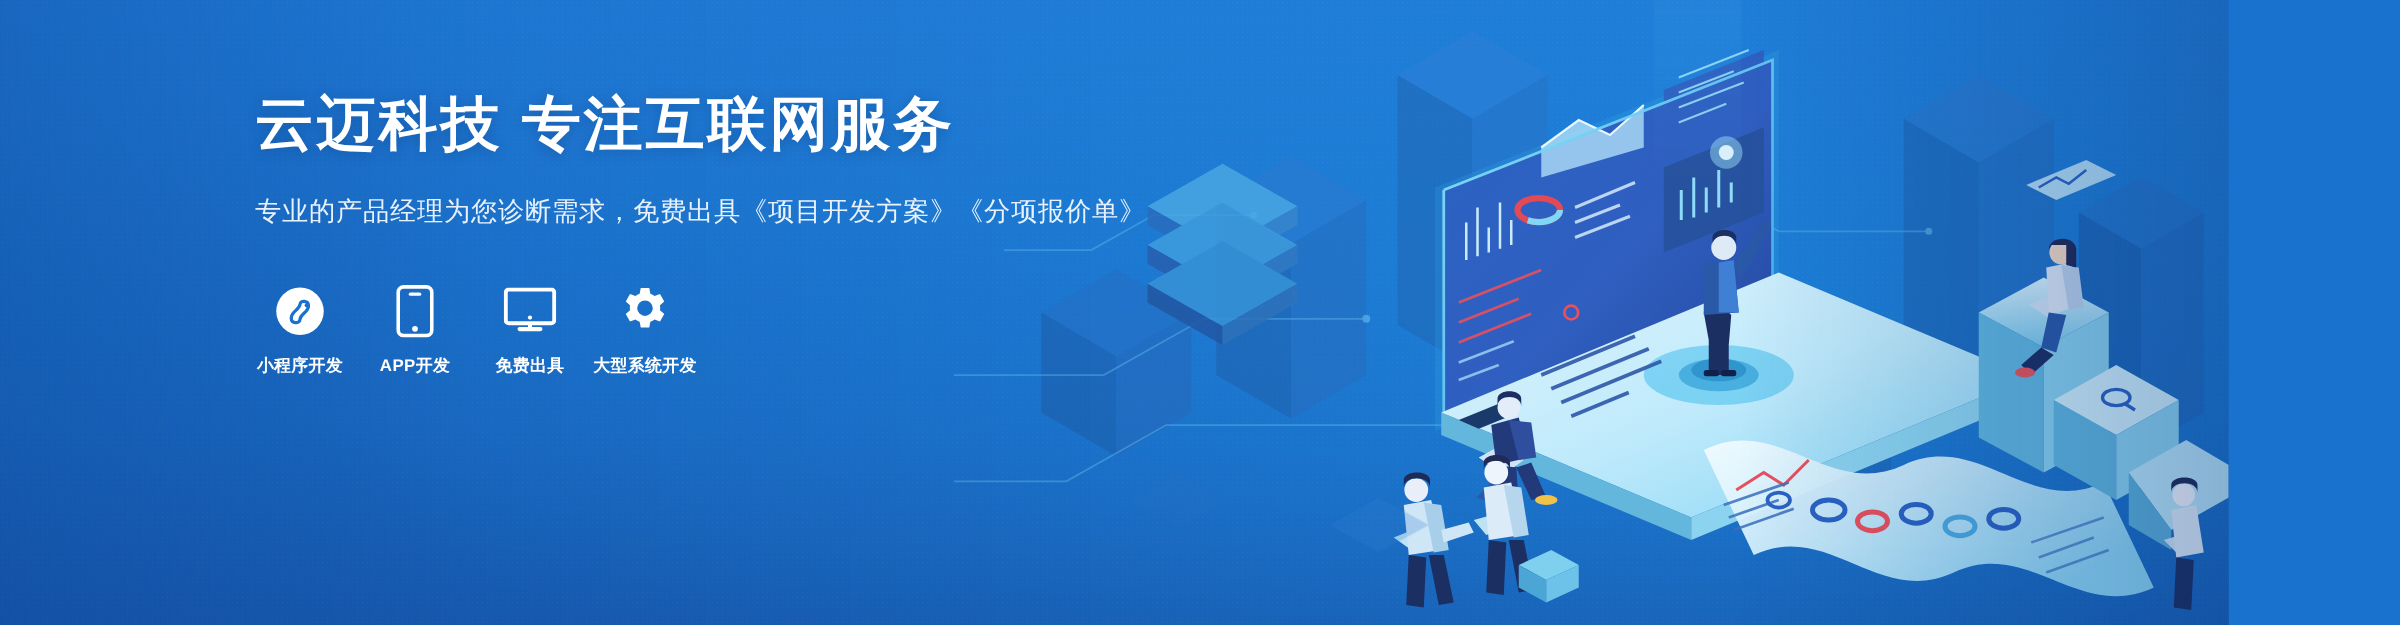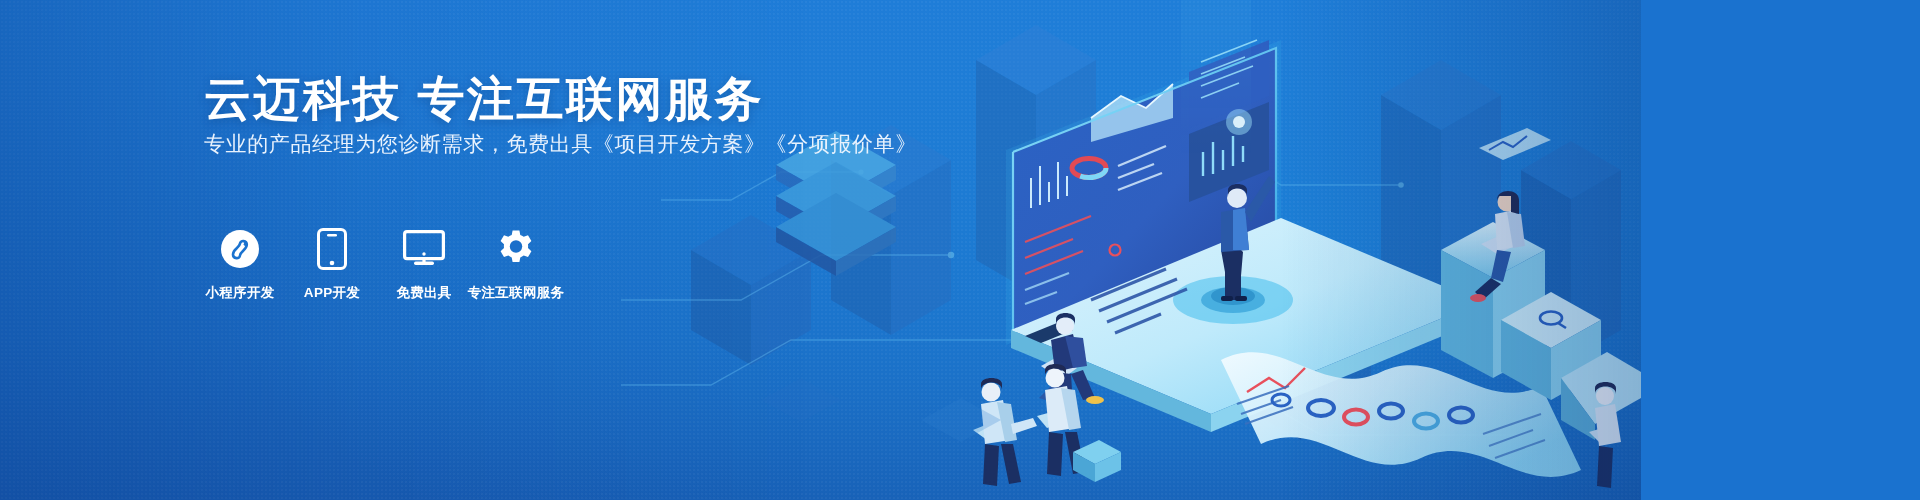--- a/index.html
+++ b/index.html
@@ -5,21 +5,21 @@
   * { margin:0; padding:0; box-sizing:border-box; }
   html, body { width:1920px; height:500px; overflow:hidden; }
   body {
     font-family:"Liberation Sans","DejaVu Sans",sans-serif;
     background:#1a72cf;
   }
 
   
   #banner {
     position:relative;
-    width:1641px; height:500px;
+    width:1783px; height:500px;
     overflow:hidden;
     background:
       radial-gradient(120% 150% at 78% 50%, rgba(30,140,225,0.55) 0%, rgba(20,95,190,0.0) 55%),
       linear-gradient(180deg, #1f7ad6 0%, #1e77d2 18%, #1b6fc9 46%, #1a69c2 68%, #175ab0 100%);
   }
   
   #texture {
     position:absolute; inset:0;
     background-image:
       radial-gradient(rgba(255,255,255,0.045) 0.7px, transparent 0.8px);
@@ -40,21 +40,21 @@
   }
   #title {
     font-size:47px;
     font-weight:bold;
     color:#ffffff;
     letter-spacing:2.5px;
     line-height:1.15;
     white-space:nowrap;
     text-shadow:0 2px 10px rgba(5,40,95,0.28);
   }
-  #subtitle { }
+  #subtitle { margin-top:26px; }
   .sub-line {
     font-size:21px;
     color:#e8f2fd;
     line-height:1.75;
     letter-spacing:0.6px;
     white-space:nowrap;
     font-weight:normal;
   }
 
   
@@ -437,17 +437,17 @@
       <div class="svc-label">免费出具</div>
     </div>
 
     <div class="service">
       <div class="svc-icon">
         <svg width="40" height="40" viewBox="0 0 40 40">
           <path d="M16.6 1.4 h6.8 l0.9 4.5 a14.6 14.6 0 0 1 3.4 1.9 l4.3 -1.6 l3.4 5.9 l-3.4 3.1 a14.6 14.6 0 0 1 0 3.9 l3.4 3.1 l-3.4 5.9 l-4.3 -1.6 a14.6 14.6 0 0 1 -3.4 1.9 l-0.9 4.5 h-6.8 l-0.9 -4.5 a14.6 14.6 0 0 1 -3.4 -1.9 l-4.3 1.6 l-3.4 -5.9 l3.4 -3.1 a14.6 14.6 0 0 1 0 -3.9 l-3.4 -3.1 l3.4 -5.9 l4.3 1.6 a14.6 14.6 0 0 1 3.4 -1.9 Z" fill="#ffffff"></path>
           <circle cx="20" cy="17.5" r="6.2" fill="#1a6fca"></circle>
         </svg>
       </div>
-      <div class="svc-label">专注互联网服务</div>
+      <div class="svc-label">大型系统开发</div>
     </div>
 
   </div>
 </div>
 
 </body></html>

